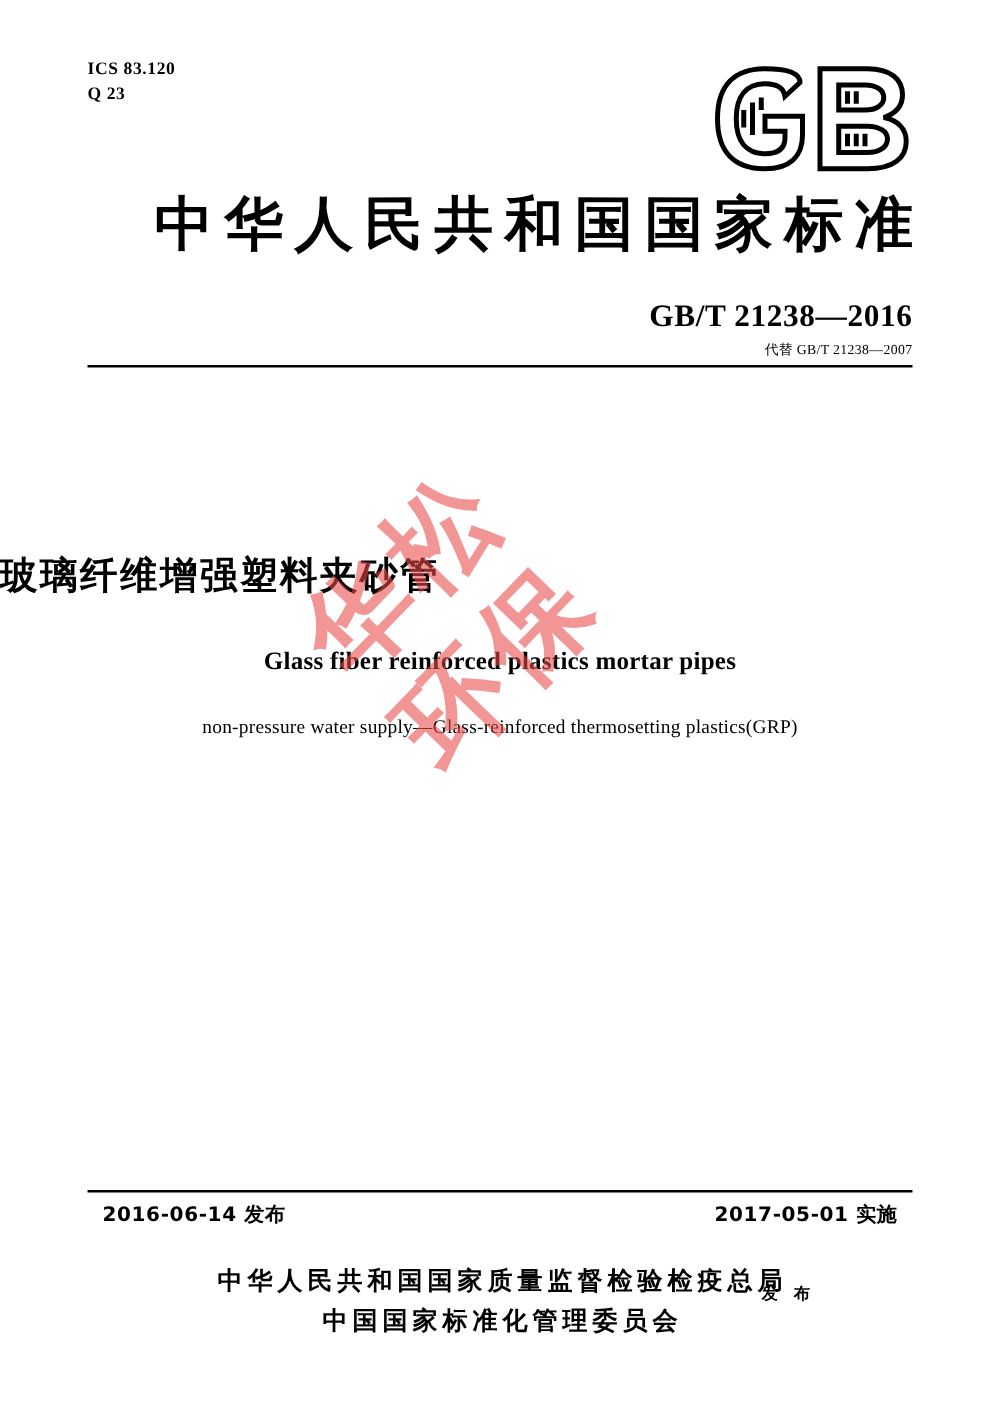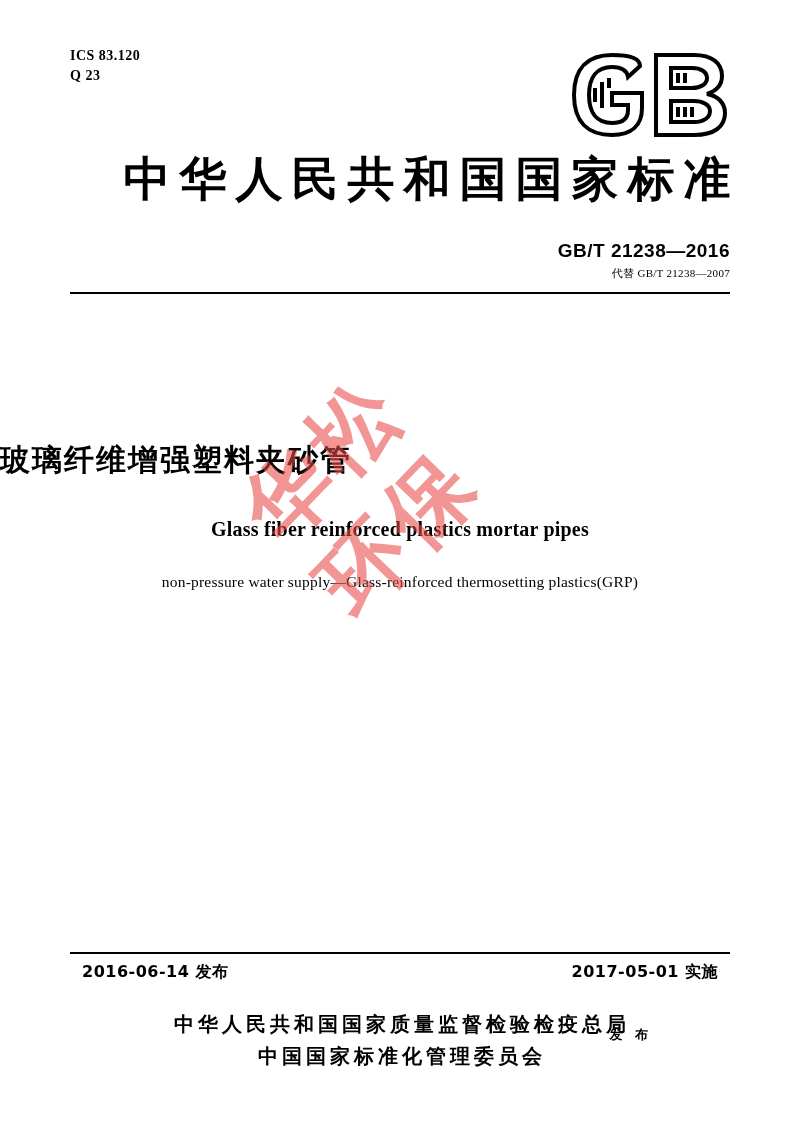--- a/index.html
+++ b/index.html
@@ -65,22 +65,22 @@
   }
 
   
   .std-no {
     position: absolute;
     right: 70px;
     top: 240px;
     text-align: right;
   }
   .std-no .main {
-    font-family: Liberation Sans, sans-serif;
-    font-size: 19px;
+    font-family: Liberation Serif, serif;
+    font-size: 25px;
     font-weight: bold;
     letter-spacing: 0.5px;
     white-space: nowrap;
   }
   .std-no .sub {
     font-family: Liberation Serif, serif;
     font-size: 11px;
     margin-top: 4px;
     letter-spacing: 0.3px;
     white-space: nowrap;

